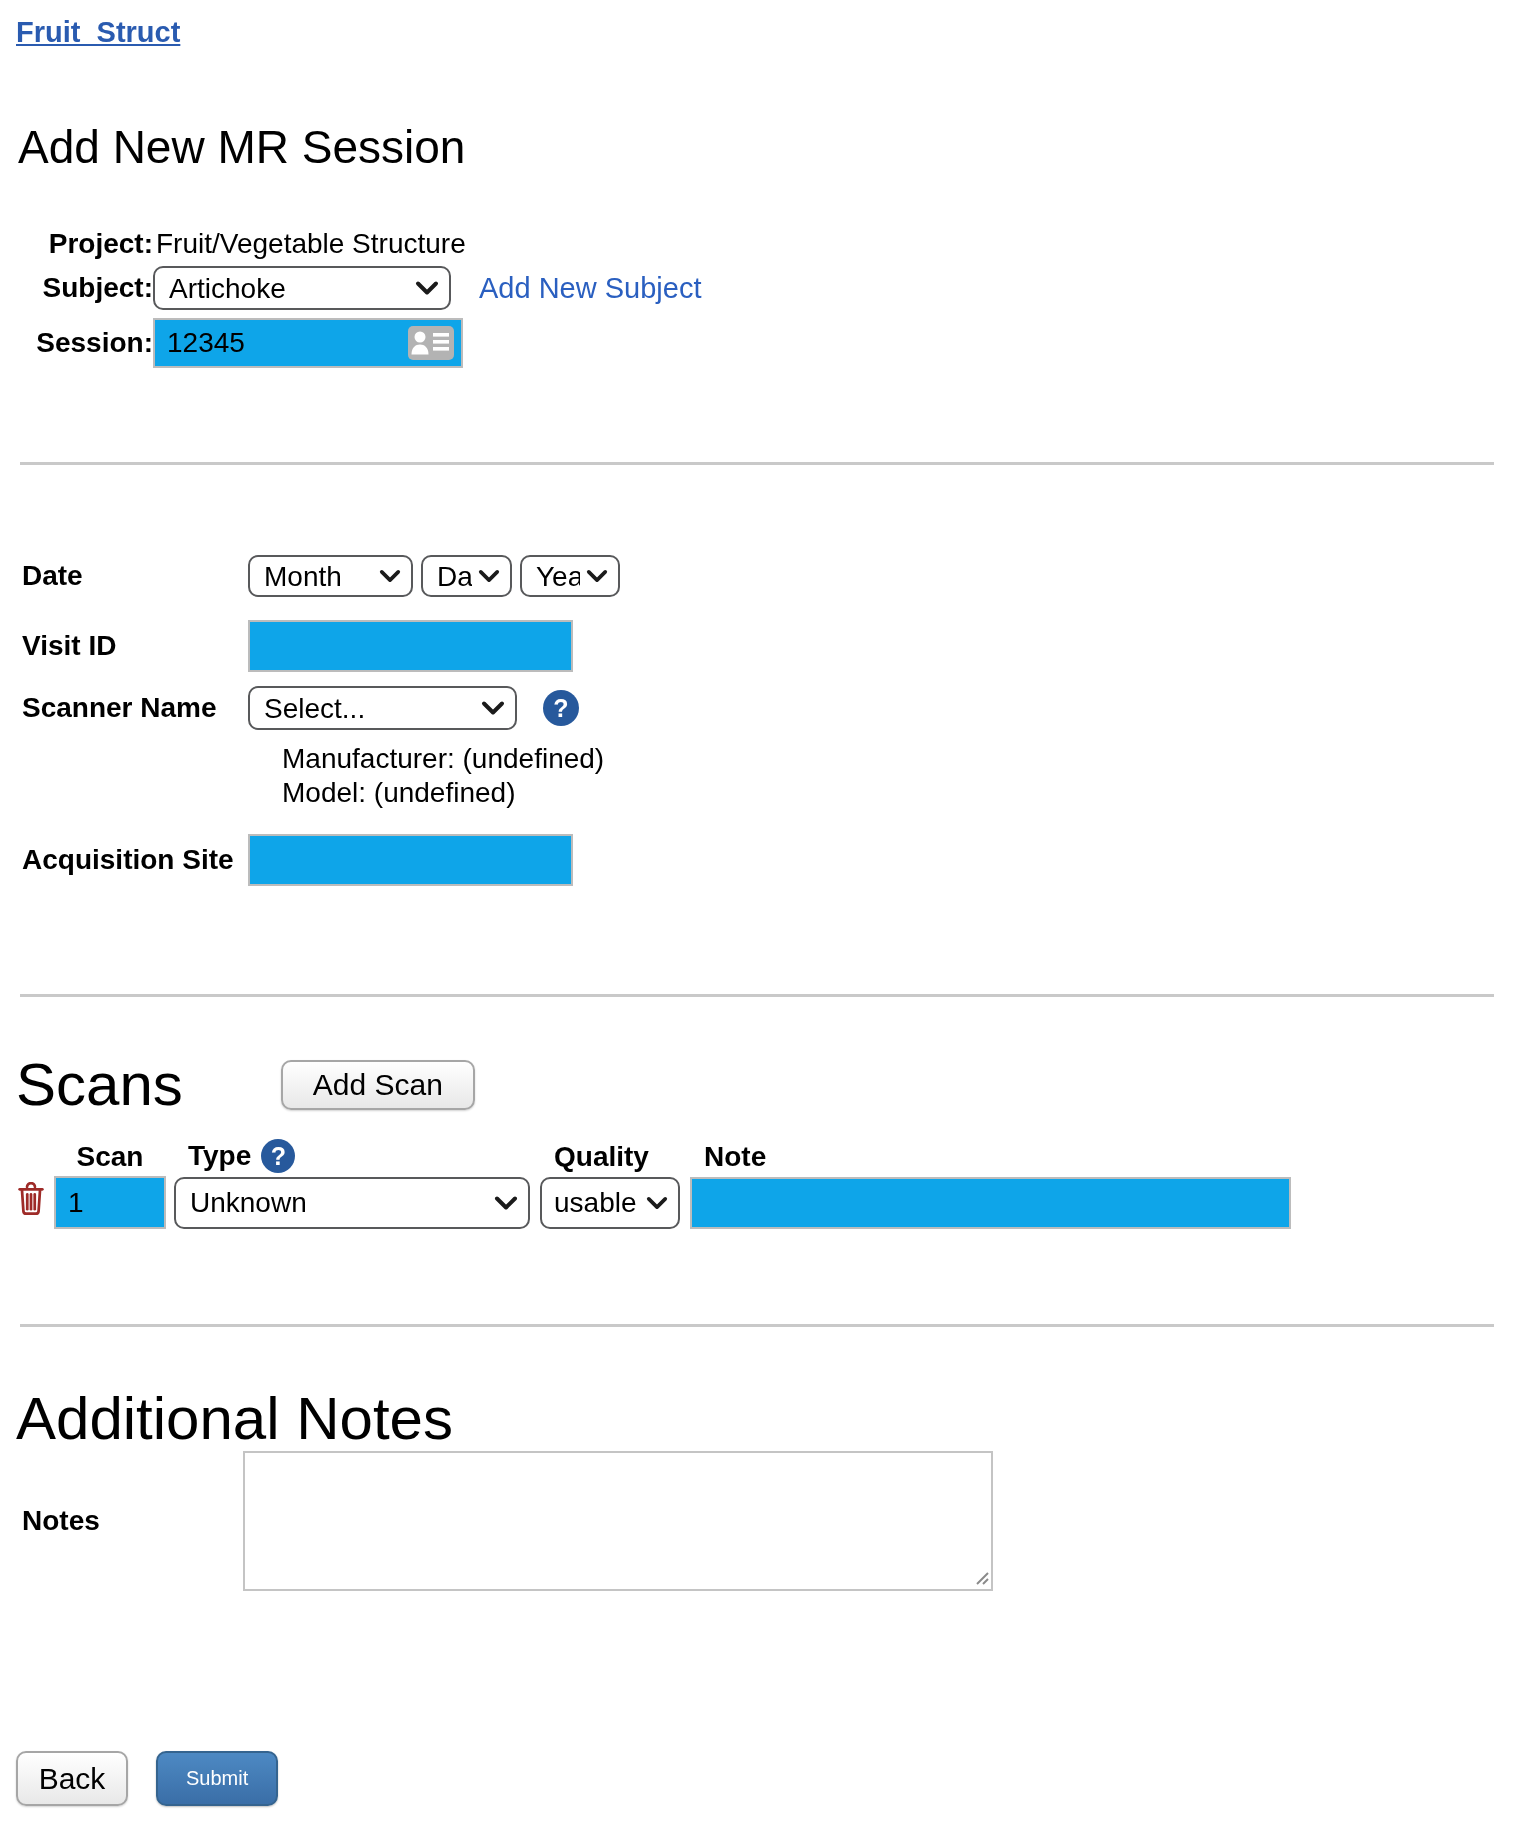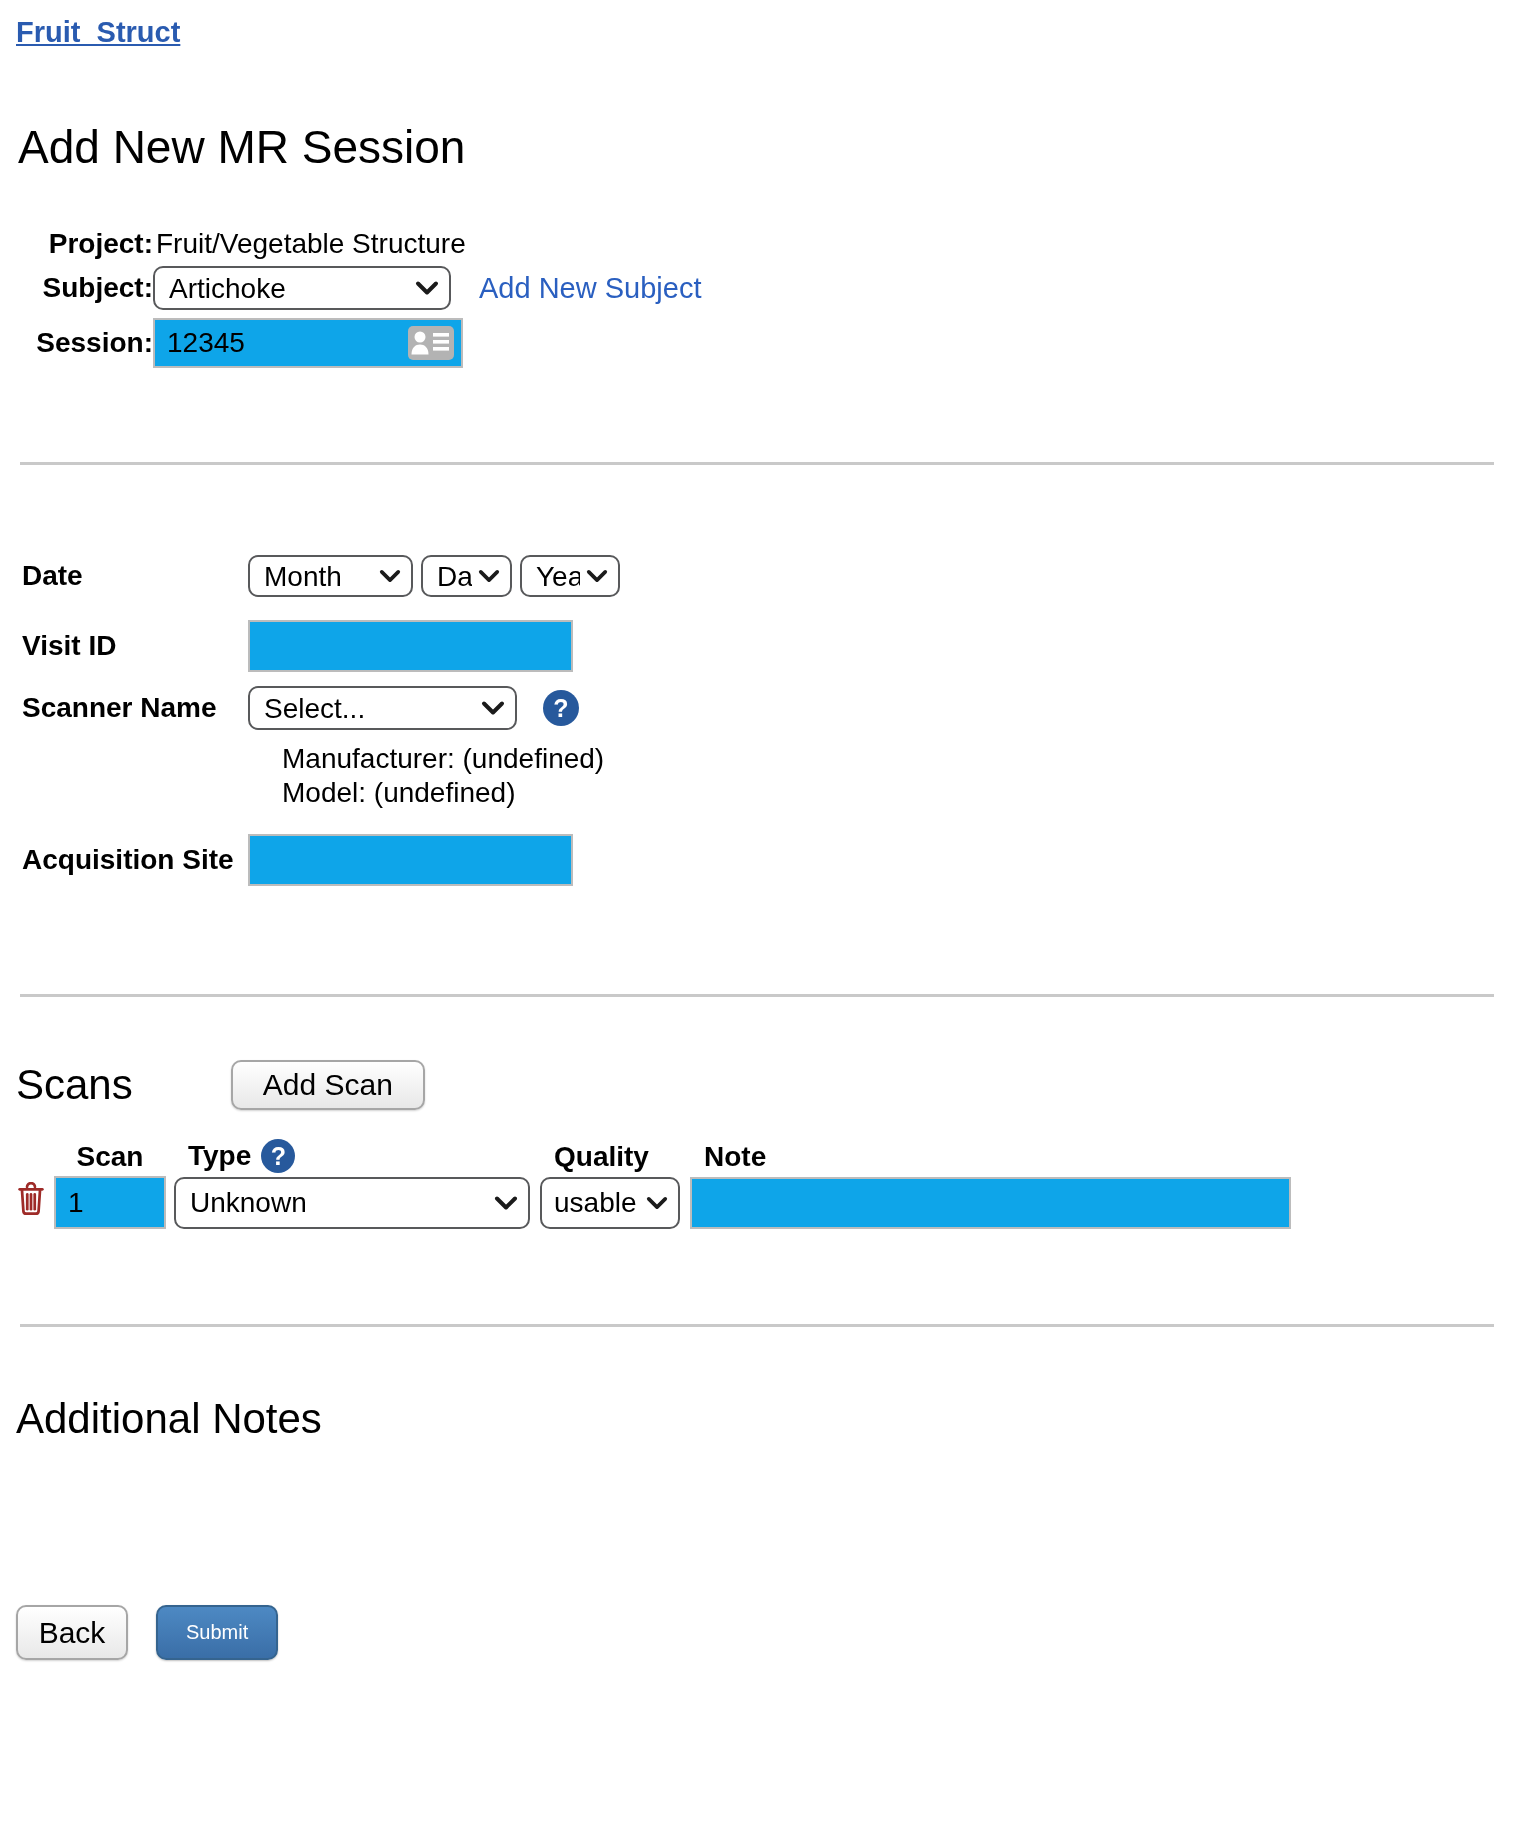--- a/index.html
+++ b/index.html
@@ -68,21 +68,21 @@
   .help-icon {
     width: 36px; height: 36px; border-radius: 50%;
     background: #27599c; color: #fff; font-weight: bold; font-size: 25px;
     display: inline-flex; align-items: center; justify-content: center;
     flex: 0 0 auto; cursor: pointer;
   }
   .scanner-help { margin-left: 26px; }
   .type-help { width: 34px; height: 34px; margin-left: 10px; }
 
   .scans-head { display: flex; align-items: center; margin-top: 62px; }
-  .section-title { font-size: 42px; font-weight: 400; line-height: 52px; }
+  .section-title { font-size: 60px; font-weight: 400; line-height: 52px; }
   .btn {
     font-family: "Liberation Sans", sans-serif; font-size: 30px; color: #000;
     border: 2px solid #a6a6a6; border-radius: 10px;
     background: linear-gradient(#ffffff, #e8e8e8);
     box-shadow: 0 1px 2px rgba(0,0,0,0.18); cursor: pointer;
   }
   .add-scan-btn { margin-left: 98px; height: 50px; padding: 0 30px; }
 
   .scan-table { margin-top: 28px; }
   .scan-cols { display: flex; align-items: flex-end; height: 34px; }
@@ -280,19 +280,33 @@
         </span>
       </span>
       <input class="text-input note-input" type="text" value="" style="">
     </div>
   </div>
 
   <hr class="divider div3">
 
   <h2 class="section-title notes-title">Additional Notes</h2>
 
+  <div class="notes-row">
+    <span class="lbl notes-lbl-col">Notes</span>
+    <span class="ta-wrap">
+      <textarea style=""></textarea>
+      <span class="resize-handle">
+        <svg width="16" height="16" viewBox="0 0 16 16">
+          <g stroke="#8a8a8a" stroke-width="2">
+            <line x1="4" y1="15" x2="15" y2="4"></line>
+            <line x1="10" y1="15" x2="15" y2="10"></line>
+          </g>
+        </svg>
+      </span>
+    </span>
+  </div>
 
   <div class="actions">
     <button class="btn back-btn">Back</button>
     <button class="submit-btn">Submit</button>
   </div>
 
 </div>
 
 </body></html>

